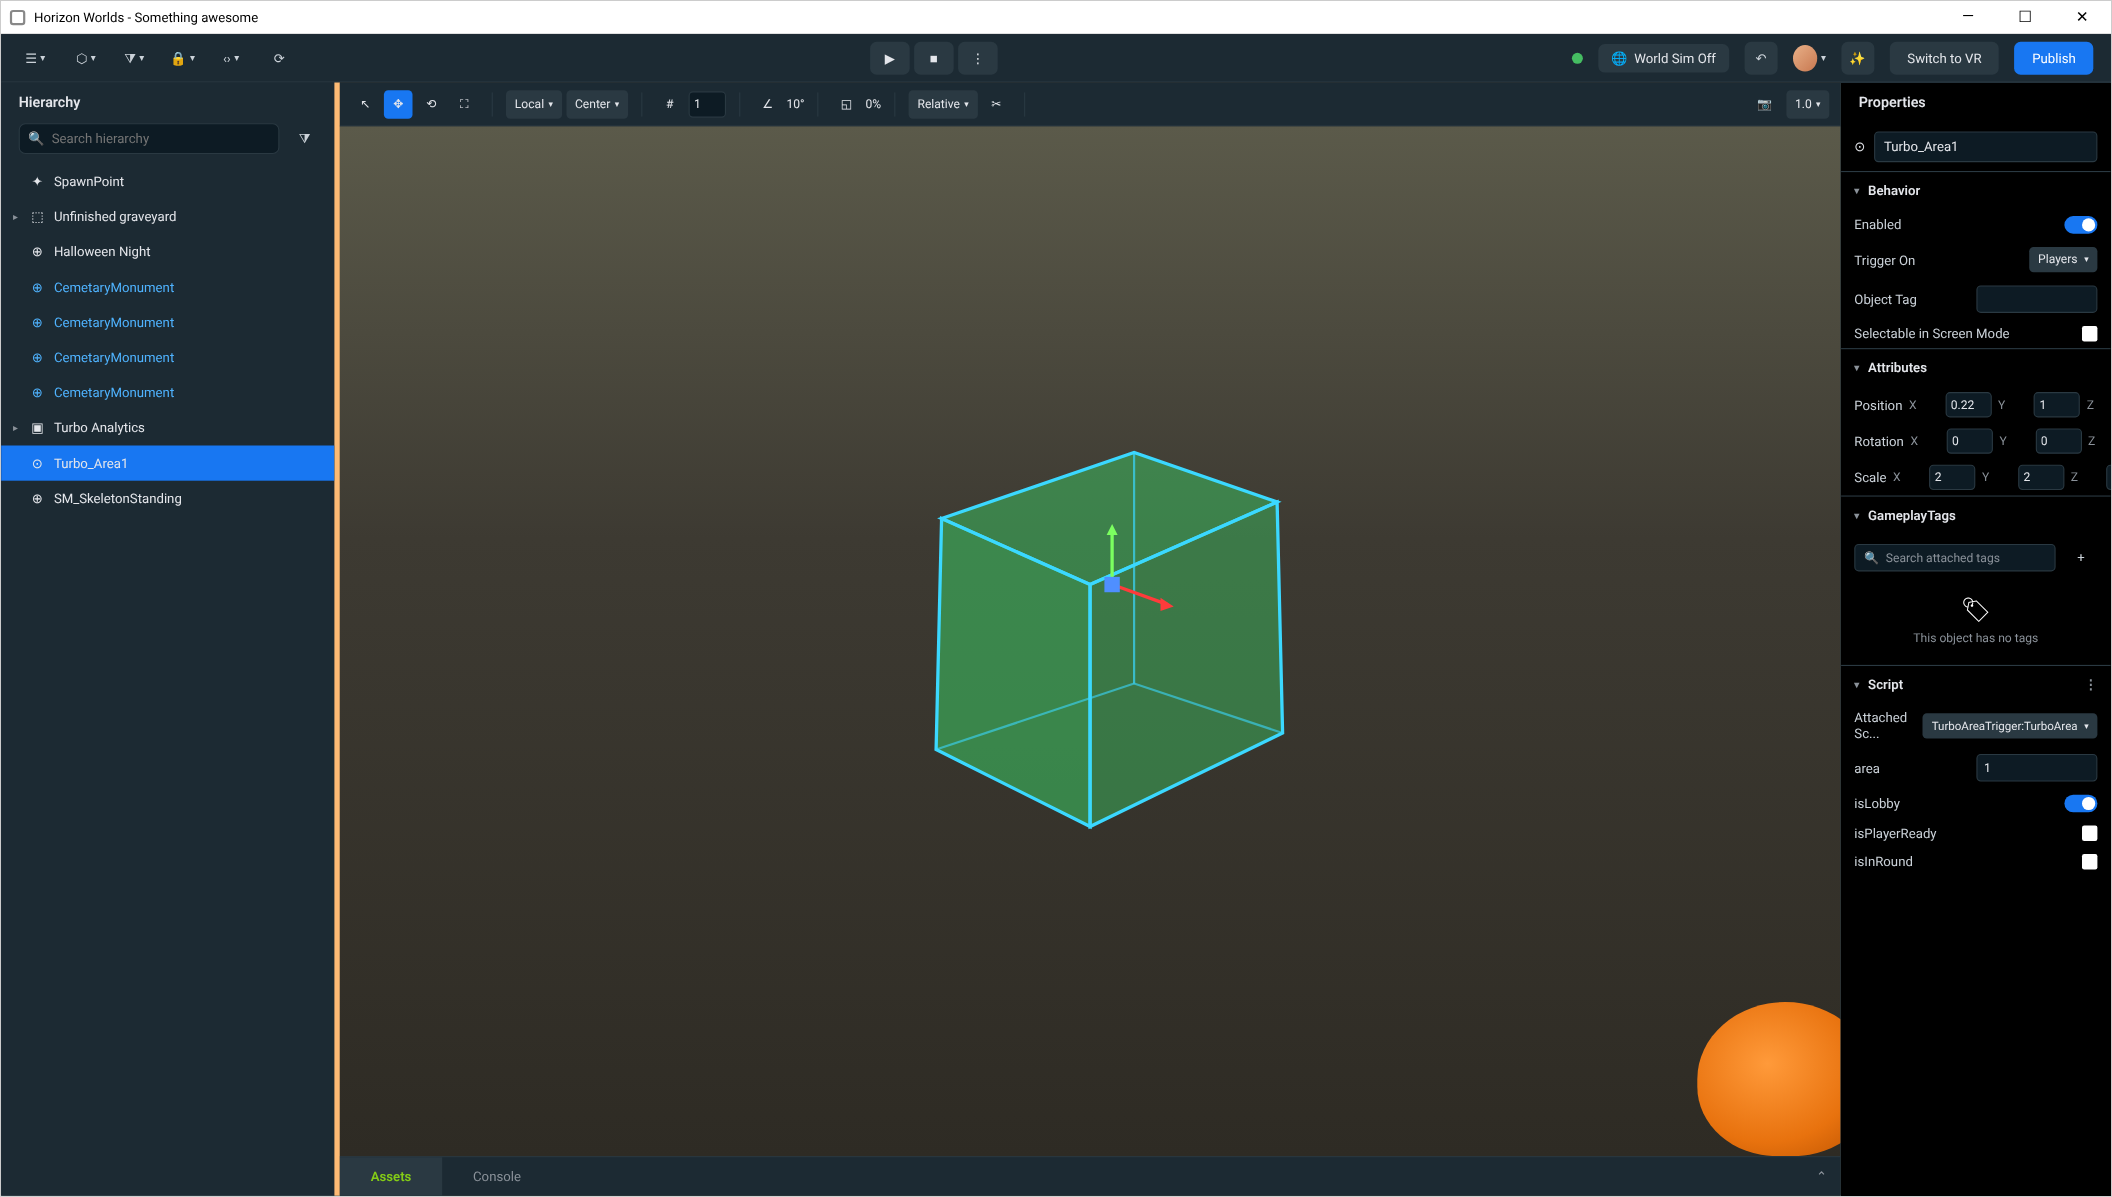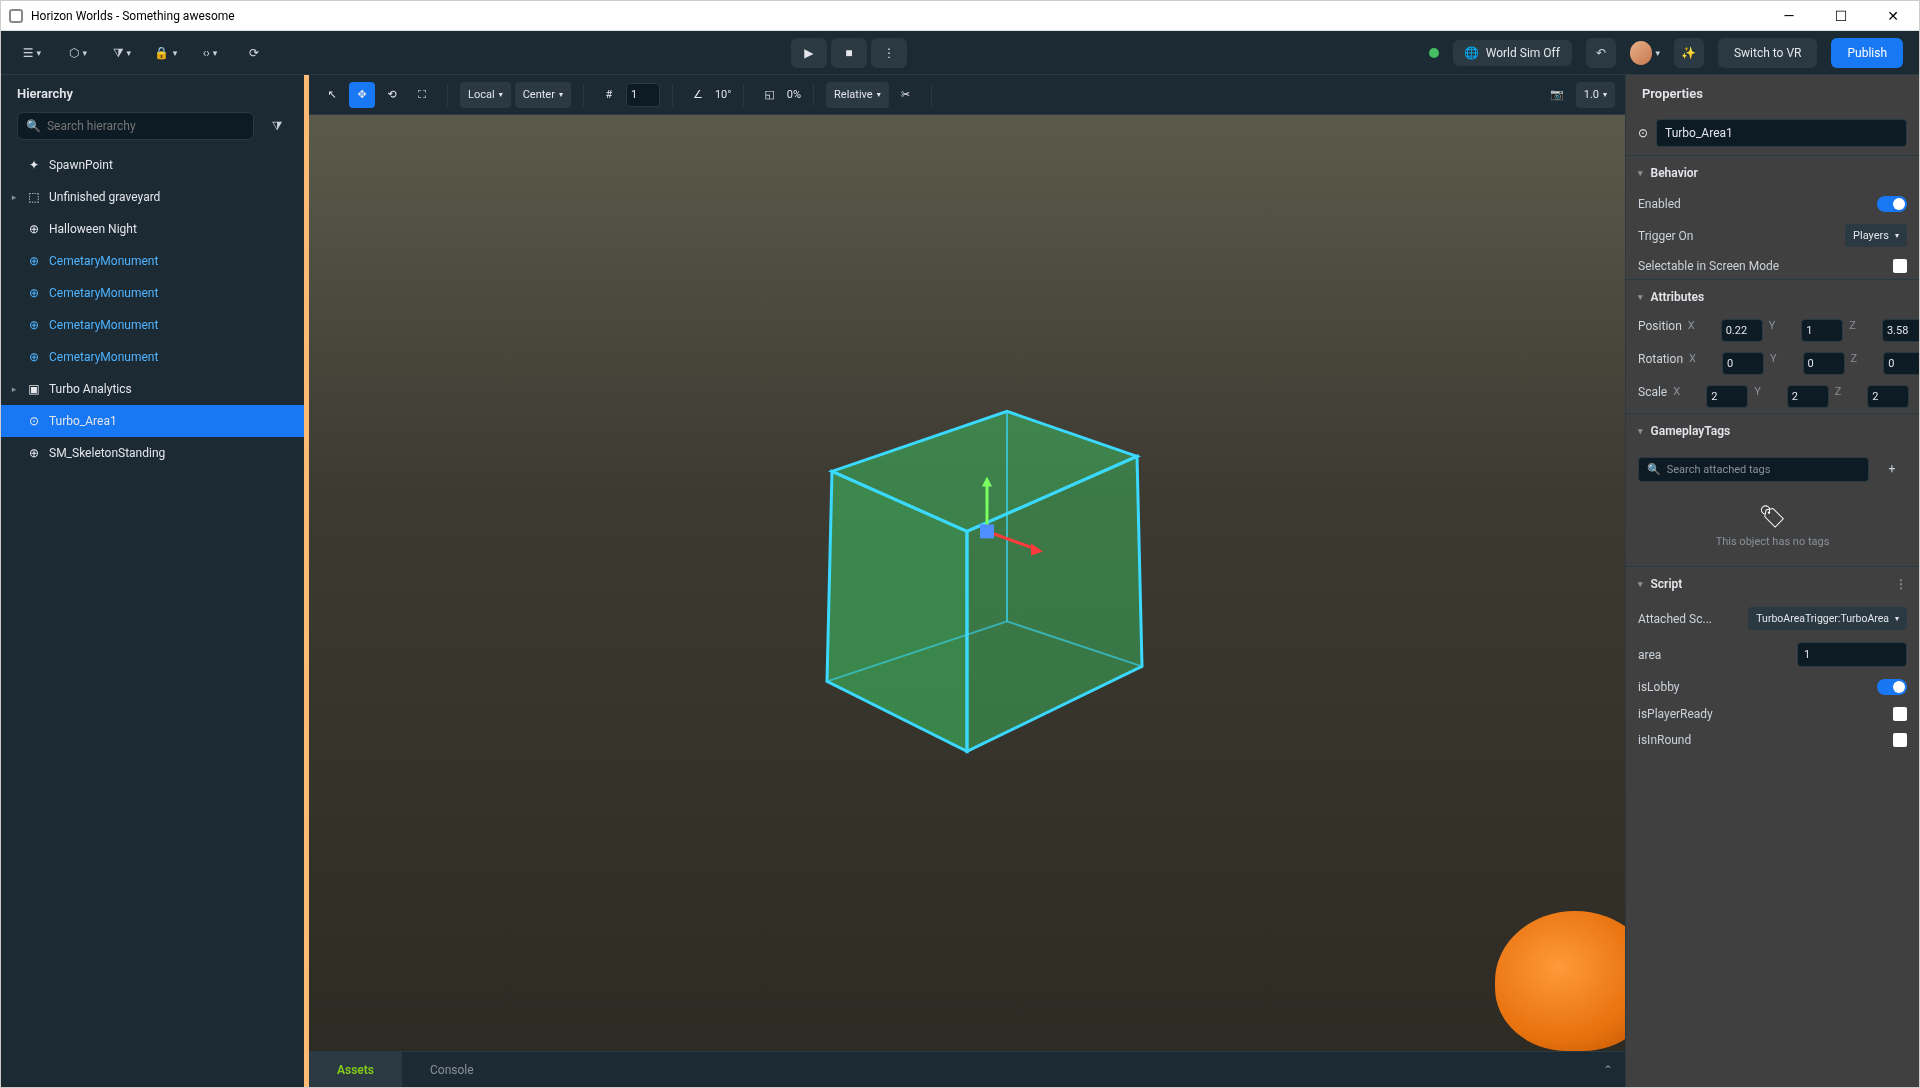--- a/index.html
+++ b/index.html
@@ -43,35 +43,35 @@
 .sm-btn.active { background:#1877f2; }
 .sm-btn.plain { background:transparent; }
 .sm-input { width:34px; background:#0d1b24; border:1px solid #2a3942; border-radius:4px; height:24px; padding:0 4px; color:#e4e6eb; font-size:11px; }
 .viewport { flex:1; position:relative; background:linear-gradient(180deg,#5b5a4a 0%,#3d3a32 40%,#2e2b24 100%); overflow:hidden; }
 .cube-svg { position:absolute; top:50%; left:50%; transform:translate(-50%,-58%); }
 .pumpkin { position:absolute; bottom:0; right:-30px; width:160px; height:140px; background:radial-gradient(ellipse at 40% 40%, #ff9a3a, #e8720e 60%, #b85000); border-radius:50% 50% 45% 45%; }
 .bottom-tabs { height:36px; background:#1c2a33; display:flex; align-items:center; border-top:1px solid #2a3942; }
 .btab { padding:0 28px; height:100%; display:flex; align-items:center; cursor:pointer; color:#8a9199; }
 .btab.active { background:#2a3942; color:#84cc16; font-weight:600; }
 .btab-expand { margin-left:auto; padding:0 12px; color:#8a9199; cursor:pointer; }
-.right-panel { width:294px; background:#404040; display:flex; flex-direction:column; border-left:1px solid #2a3942; overflow-y:auto; }
+.right-panel { width:246px; background:#000000; display:flex; flex-direction:column; border-left:1px solid #2a3942; overflow-y:auto; }
 .props-head { display:flex; align-items:center; gap:8px; padding:8px 12px; }
 .props-name { flex:1; background:#0d1b24; border:1px solid #2a3942; border-radius:4px; padding:6px 8px; color:#e4e6eb; font-size:12px; }
 .section { border-top:1px solid #2a3942; }
 .section-head { display:flex; align-items:center; gap:8px; padding:10px 12px; font-weight:600; cursor:pointer; }
 .section-head .chev { font-size:9px; color:#8a9199; }
 .row { display:flex; align-items:center; justify-content:space-between; padding:6px 12px; gap:8px; }
 .row .label { color:#cbd2d9; font-size:12px; }
 .toggle { width:30px; height:16px; background:#1877f2; border-radius:8px; position:relative; cursor:pointer; }
 .toggle::after { content:""; position:absolute; right:2px; top:2px; width:12px; height:12px; background:#fff; border-radius:50%; }
 .select { background:#2a3942; border-radius:4px; padding:5px 8px; display:flex; align-items:center; gap:6px; cursor:pointer; font-size:11px; }
 .text-input { background:#0d1b24; border:1px solid #2a3942; border-radius:4px; padding:5px 6px; color:#e4e6eb; font-size:11px; }
 .checkbox { width:14px; height:14px; background:#cbd2d9; border-radius:2px; cursor:pointer; }
 .checkbox.unchecked { background:#fff; }
-.vec-row { display:flex; padding:5px 12px; gap:6px; }
+.vec-row { display:flex; align-items:center; padding:5px 12px; gap:6px; }
 .vec-row .vlabel { width:52px; color:#cbd2d9; font-size:12px; }
 .vec-row .axis { color:#8a9199; font-size:11px; }
 .vec-row input { width:42px; background:#0d1b24; border:1px solid #2a3942; border-radius:4px; padding:4px; color:#e4e6eb; font-size:11px; text-align:left;margin-left:20px; }
 .tag-search-row { display:flex; align-items:center; padding:6px 12px; gap:8px; }
 .tag-search { flex:1; background:#0d1b24; border:1px solid #2a3942; border-radius:4px; padding:5px 8px; display:flex; gap:6px; color:#8a9199; font-size:11px; }
 .tag-empty { text-align:center; padding:14px 0 18px; color:#8a9199; font-size:11px; }
 .tag-icon { font-size:22px; color:#fff; margin-bottom:6px; display:block; }
 .menu-dots { cursor:pointer; color:#8a9199; }
 .status-dot { width:10px; height:10px; border-radius:50%; background:#45bd62; }
 </style>
@@ -285,20 +285,24 @@
             <div class="toggle"></div>
           </div>
           <div class="row">
             <span class="label">Trigger On</span>
             <div class="select">
                 <span>Players</span>
                 <span style="font-size:8px">▾</span>
               </div>
           </div>
           <div class="row">
+            <span class="label">Object Tag</span>
+            <input class="text-input" style="width: 110px;" value="">
+          </div>
+          <div class="row">
             <span class="label">Selectable in Screen Mode</span>
             <div class="checkbox unchecked"></div>
           </div>
         </div>
 
         <div class="section">
           <div class="section-head">
               <span class="chev">▾</span>
               <span>Attributes</span>
             </div>

